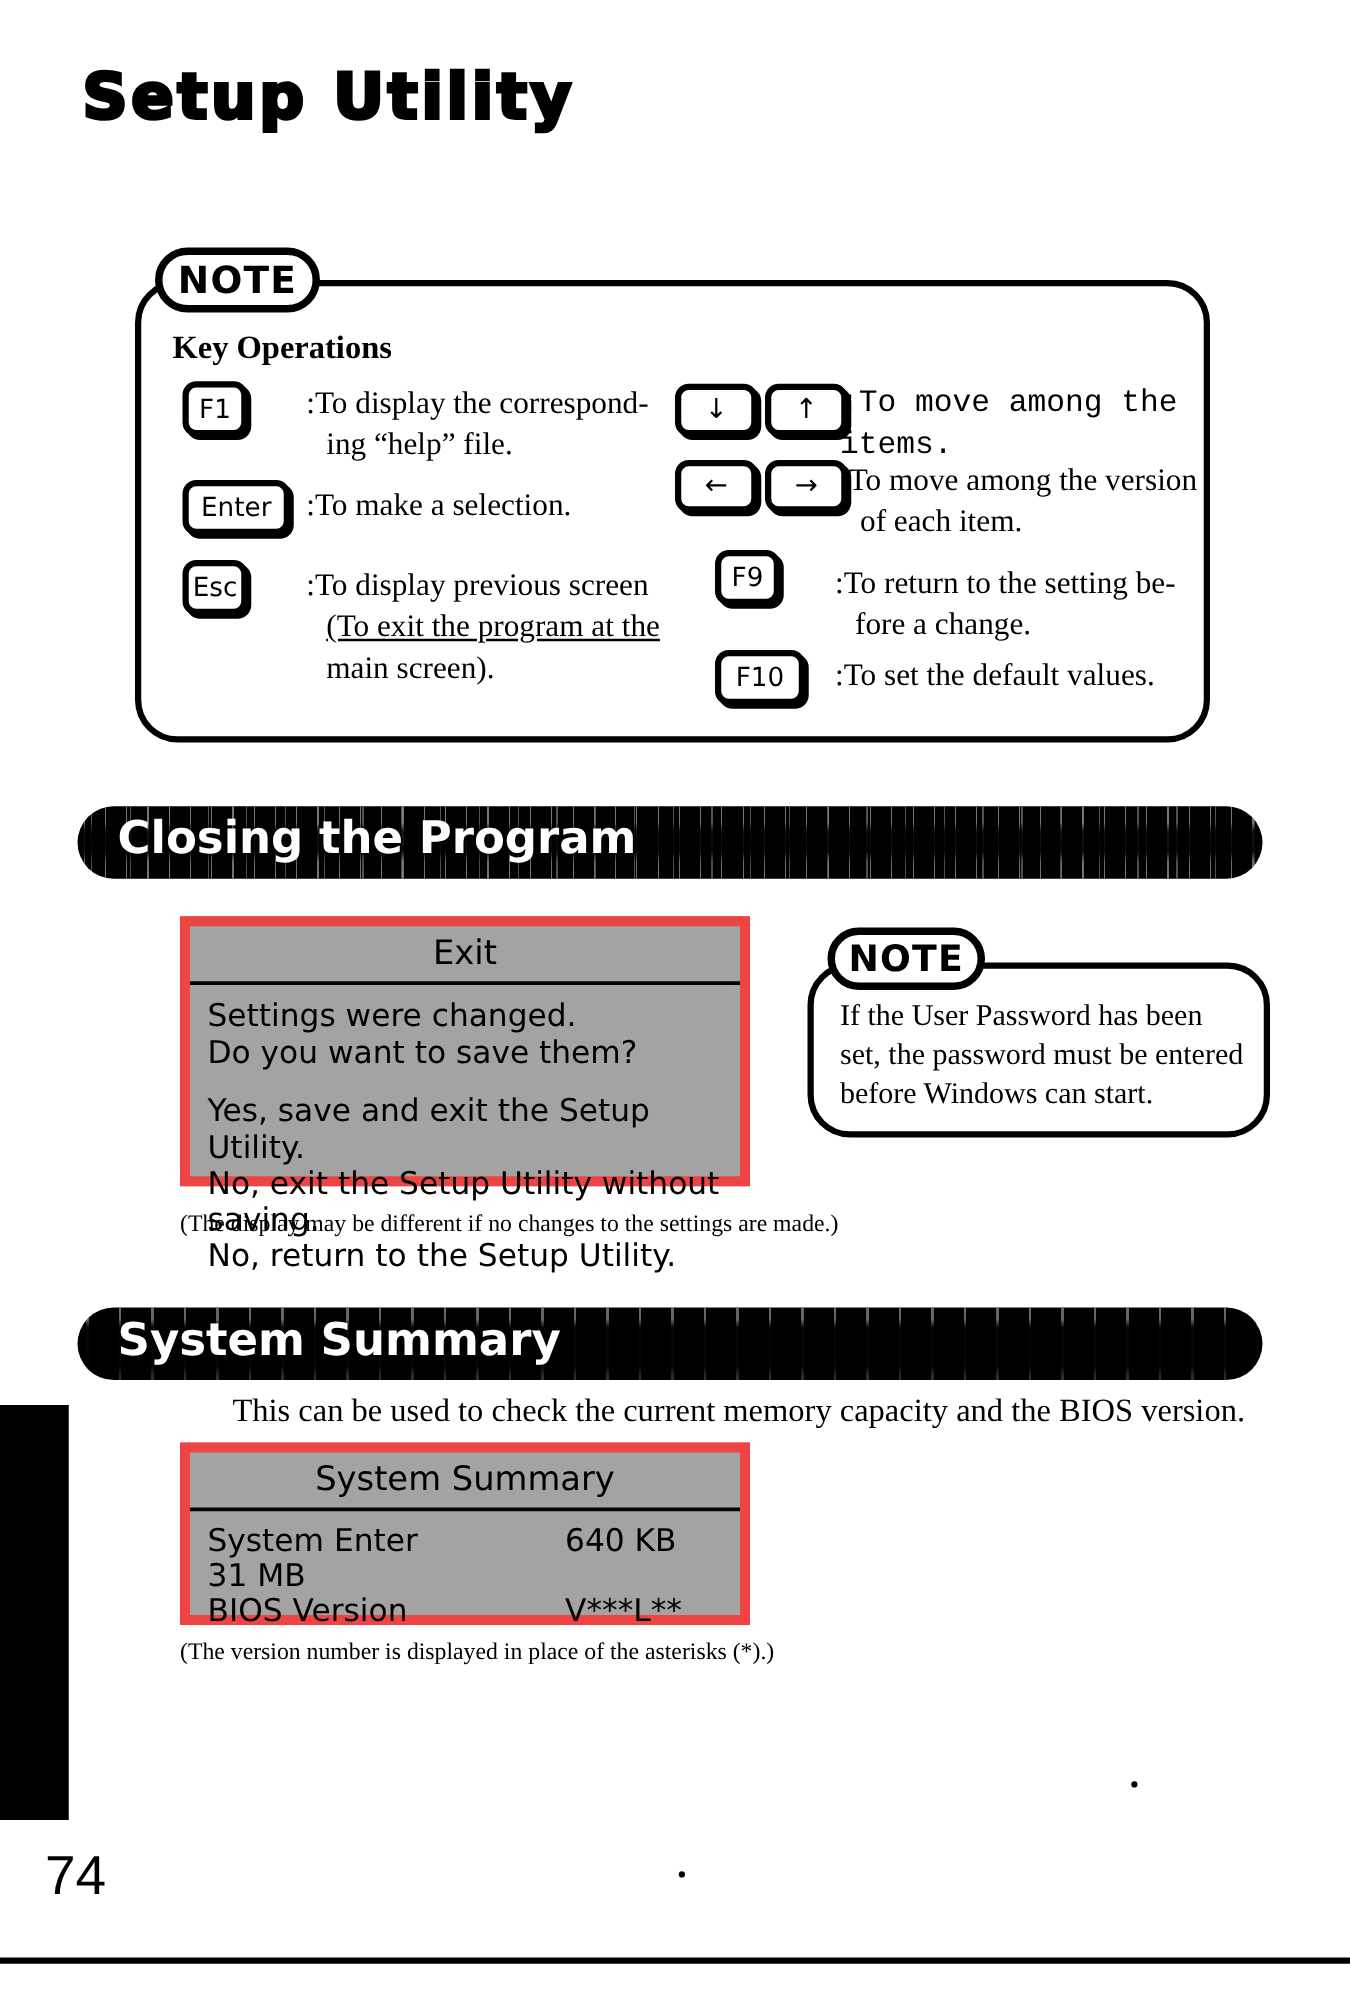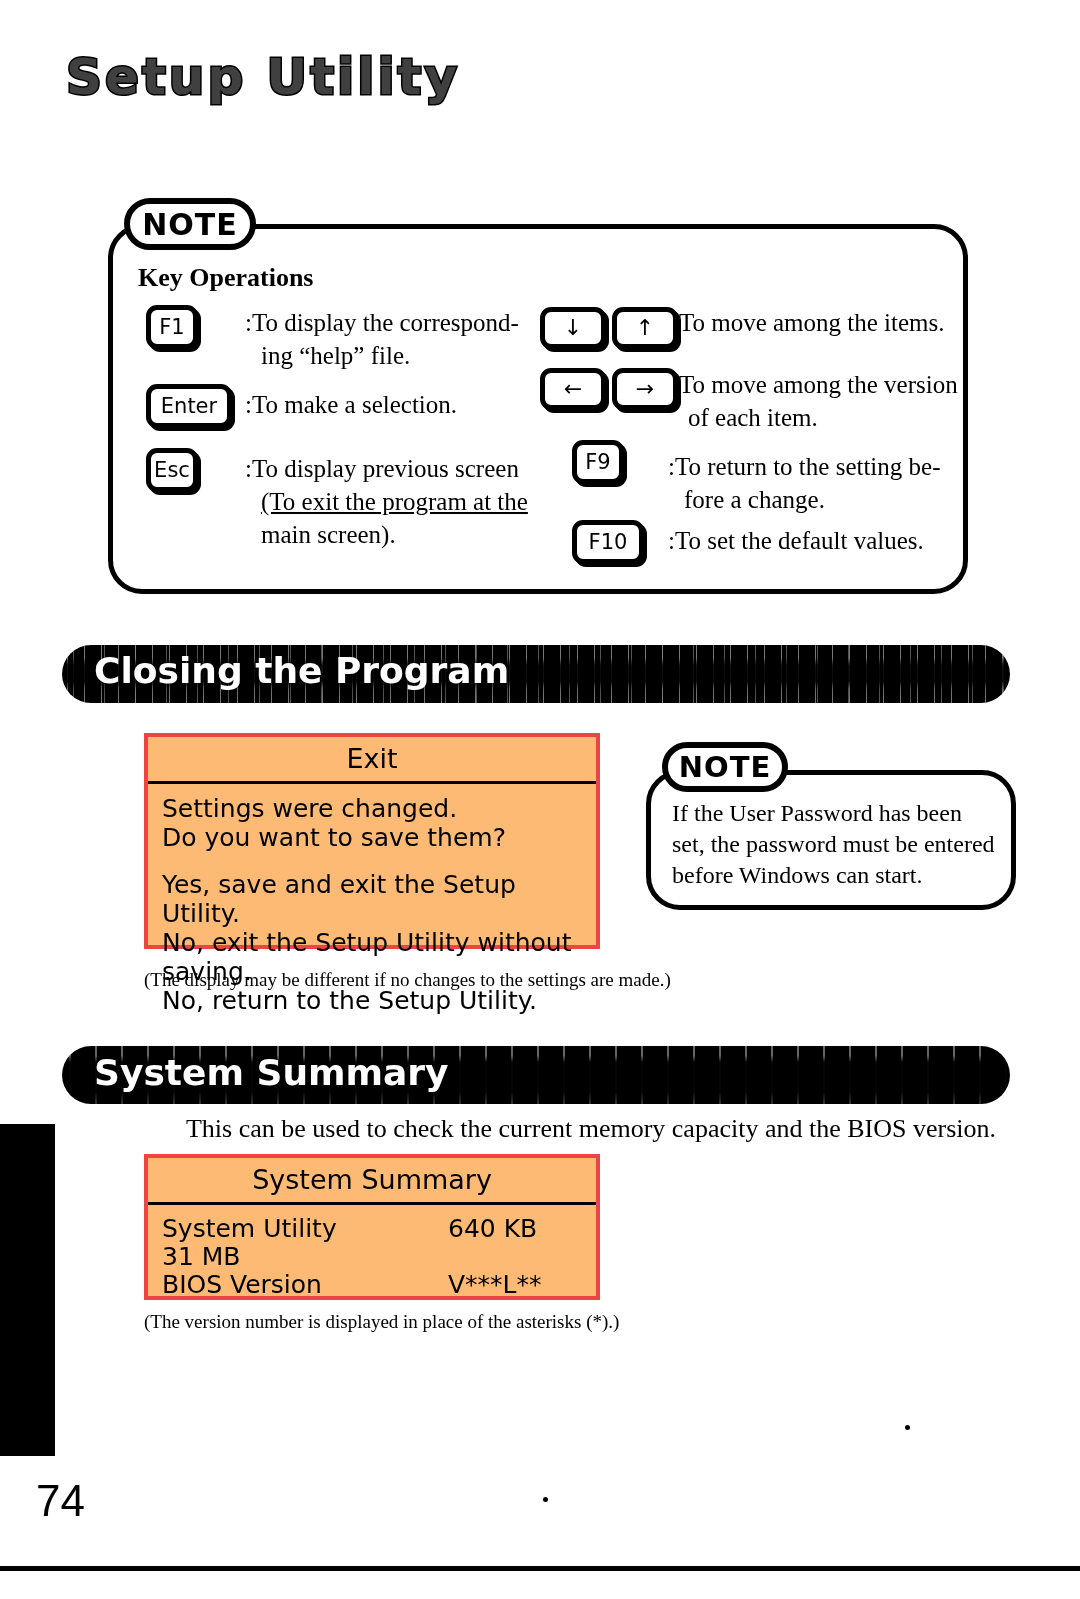--- a/index.html
+++ b/index.html
@@ -20,21 +20,21 @@
 
   
   .page-title {
     position: absolute;
     left: 66px;
     top: 48px;
     font-family: "DejaVu Sans", sans-serif;
     font-size: 50px;
     font-weight: 700;
     letter-spacing: 3px;
-    color: #404040;
+    color: #000000;
     -webkit-text-stroke: 3px #000000;
     paint-order: stroke fill;
     white-space: nowrap;
   }
 
   
   .note-box {
     position: absolute;
     border: 5px solid #000;
     border-radius: 34px;
@@ -199,22 +199,22 @@
 
   #banner-closing { left: 62px; top: 645px; width: 948px; height: 58px; }
   #banner-closing-label { left: 94px; top: 650px; font-size: 36px; letter-spacing: 0px; }
 
   #banner-summary { left: 62px; top: 1046px; width: 948px; height: 58px; }
   #banner-summary-label { left: 94px; top: 1052px; font-size: 36px; }
 
   
   .screen-box {
     position: absolute;
-    border: 4px solid #ef4444;
-    background: #fdba74;
+    border: 8px solid #ef4444;
+    background: #a3a3a3;
     box-sizing: border-box;
     font-family: "DejaVu Sans", sans-serif;
   }
   .screen-title {
     text-align: center;
     font-size: 27px;
     padding: 6px 0 7px 0;
     border-bottom: 3px solid #000;
     color: #000;
   }
@@ -326,21 +326,21 @@
   <div style="padding-left:16px;text-decoration:underline;">(To exit the program at the</div>
   <div style="padding-left:16px;">main screen).</div>
 </div>
 
 <div class="keycap arrow" style="left:540px; top:307px;">
   <span>↓</span>
 </div>
 <div class="keycap arrow" style="left:612px; top:307px;">
   <span>↑</span>
 </div>
-<div class="key-desc" style="left:672px; top:306px; width:300px;">
+<div class="key-desc" style="left:672px; top:306px; width:300px;font-family:Liberation Mono, monospace;">
   <div>:To move among the items.</div>
 </div>
 
 <div class="keycap arrow" style="left:540px; top:368px;">
   <span>←</span>
 </div>
 <div class="keycap arrow" style="left:612px; top:368px;">
   <span>→</span>
 </div>
 <div class="key-desc" style="left:672px; top:368px; width:310px;">
@@ -395,21 +395,21 @@
   <div class="speckle light"></div>
 </div>
 <div class="banner-label" id="banner-summary-label">System Summary</div>
 
 <div class="body-text" id="intro-summary">This can be used to check the current memory capacity and the BIOS version.</div>
 
 <div class="screen-box" id="sysinfo-dialog">
   <div class="screen-title">System Summary</div>
   <div class="screen-body">
     <div class="sysinfo-row">
-      <div class="sysinfo-label">System Utility</div>
+      <div class="sysinfo-label">System Enter</div>
       <div class="sysinfo-value">640 KB</div>
     </div>
     <div class="sysinfo-row">
       <div class="sysinfo-value">31 MB</div>
     </div>
     <div class="sysinfo-row">
       <div class="sysinfo-label">BIOS Version</div>
       <div class="sysinfo-value">V***L**</div>
     </div>
   </div>

